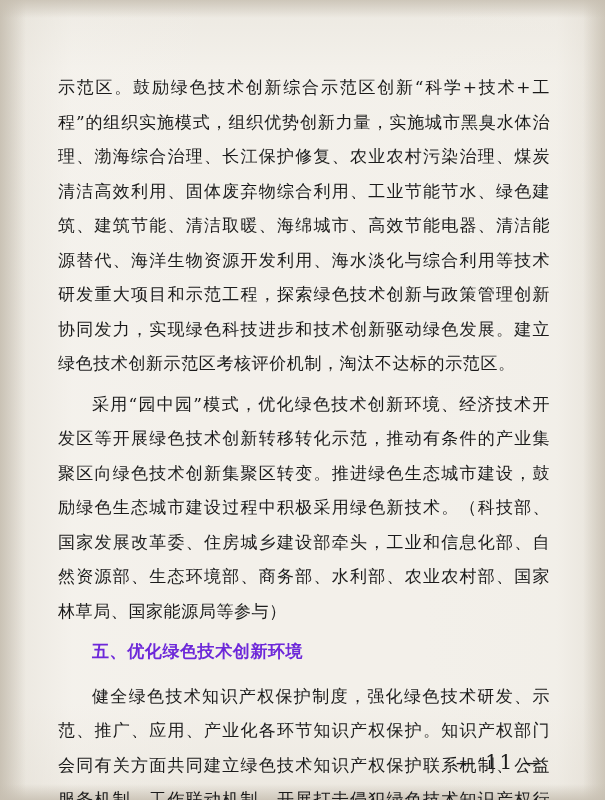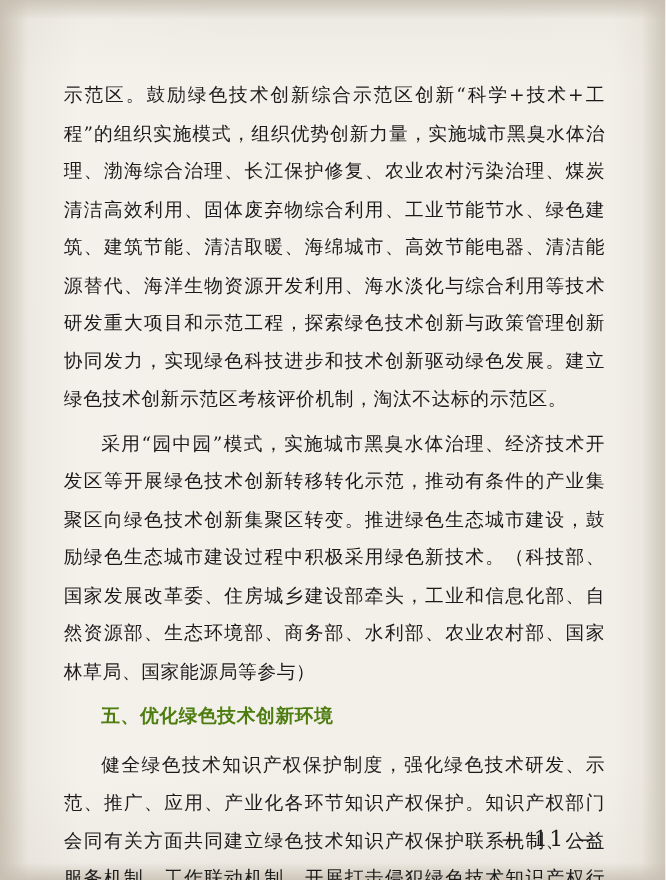--- a/index.html
+++ b/index.html
@@ -40,21 +40,21 @@
     letter-spacing: 0.6px;
     font-weight: 500;
   }
   p.indent {
     text-indent: 2em;
   }
   p.heading {
     margin: 0 0 2px 0;
     font-size: 17px;
     line-height: 34.5px;
-    color: #4d7c0f;
+    color: #6d28d9;
     text-indent: 2em;
     letter-spacing: 0.6px;
     font-weight: 700;
   }
   .gap-sm { height: 4px; }
   .footer {
     position: absolute;
     right: 62px;
     bottom: 26px;
     font-size: 20px;
@@ -94,21 +94,21 @@
 <div class="page">
   <div class="paper-tint"></div>
   <div class="edge-left"></div>
   <div class="edge-right"></div>
   <div class="edge-top"></div>
   <div class="edge-bottom"></div>
 
   <div class="content">
     <p class="para">示范区。鼓励绿色技术创新综合示范区创新“科学+技术+工程”的组织实施模式，组织优势创新力量，实施城市黑臭水体治理、渤海综合治理、长江保护修复、农业农村污染治理、煤炭清洁高效利用、固体废弃物综合利用、工业节能节水、绿色建筑、建筑节能、清洁取暖、海绵城市、高效节能电器、清洁能源替代、海洋生物资源开发利用、海水淡化与综合利用等技术研发重大项目和示范工程，探索绿色技术创新与政策管理创新协同发力，实现绿色科技进步和技术创新驱动绿色发展。建立绿色技术创新示范区考核评价机制，淘汰不达标的示范区。</p>
     <div class="gap-sm"></div>
-    <p class="para indent">采用“园中园”模式，实施城市黑臭水体治理、经济技术开发区等开展绿色技术创新转移转化示范，推动有条件的产业集聚区向绿色技术创新集聚区转变。推进绿色生态城市建设，鼓励绿色生态城市建设过程中积极采用绿色新技术。（科技部、国家发展改革委、住房城乡建设部牵头，工业和信息化部、自然资源部、生态环境部、商务部、水利部、农业农村部、国家林草局、国家能源局等参与）</p>
+    <p class="para indent">采用“园中园”模式，优化绿色技术创新环境、经济技术开发区等开展绿色技术创新转移转化示范，推动有条件的产业集聚区向绿色技术创新集聚区转变。推进绿色生态城市建设，鼓励绿色生态城市建设过程中积极采用绿色新技术。（科技部、国家发展改革委、住房城乡建设部牵头，工业和信息化部、自然资源部、生态环境部、商务部、水利部、农业农村部、国家林草局、国家能源局等参与）</p>
     <div class="gap-sm"></div>
     <p class="heading">五、优化绿色技术创新环境</p>
     <div class="gap-sm"></div>
     <div class="gap-sm"></div>
     <p class="para indent">健全绿色技术知识产权保护制度，强化绿色技术研发、示范、推广、应用、产业化各环节知识产权保护。知识产权部门会同有关方面共同建立绿色技术知识产权保护联系机制、公益服务机制、工作联动机制，开展打击侵犯绿色技术知识产权行为的专</p>
   </div>
 
   <div class="footer">— 11 —</div>
 </div>
 

